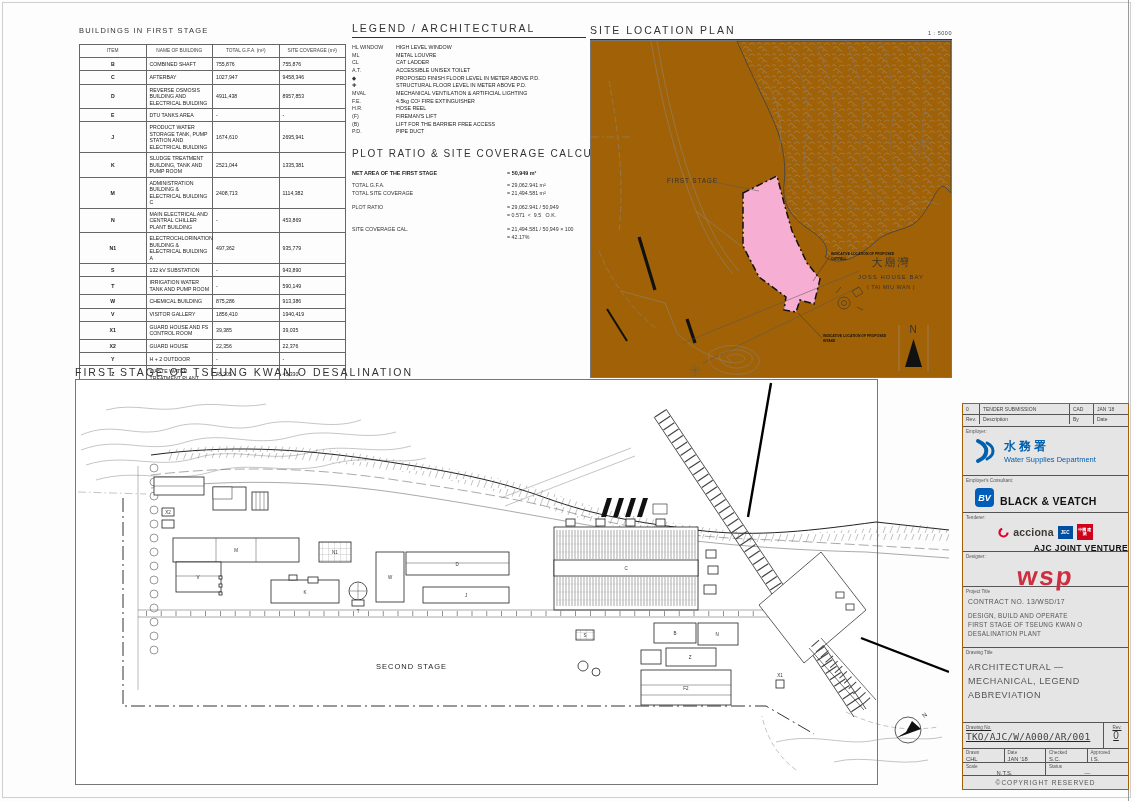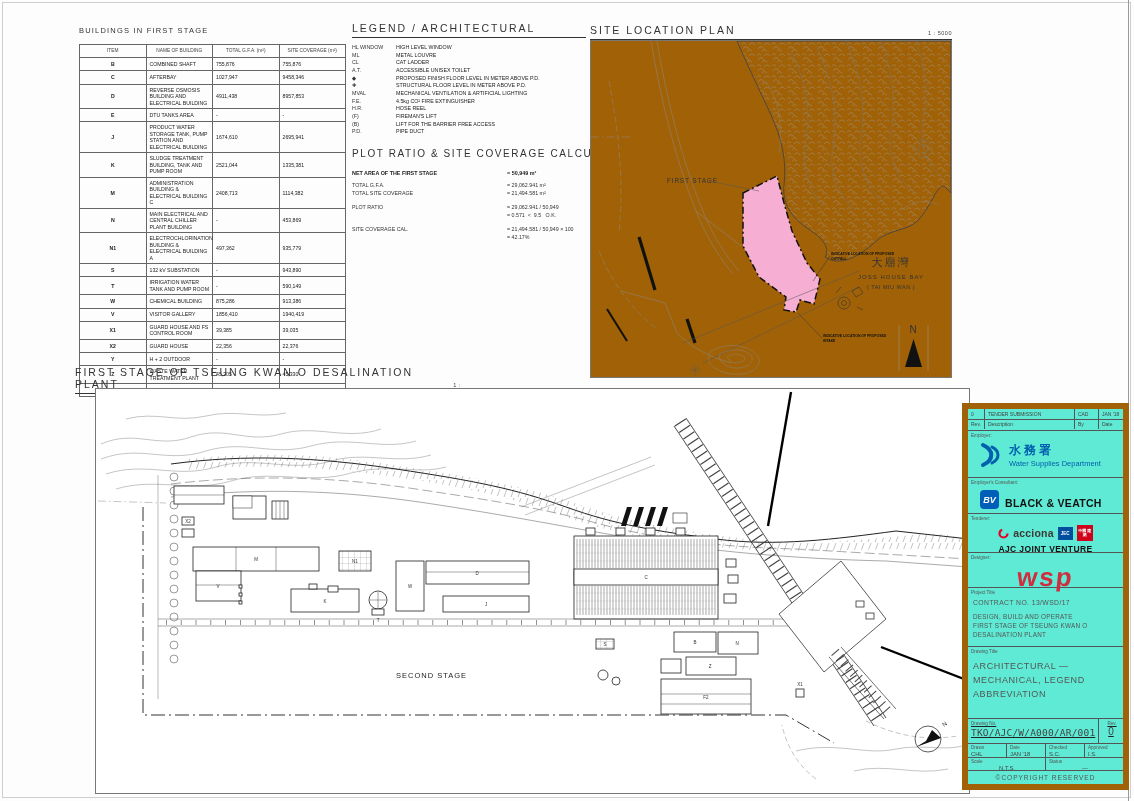--- a/index.html
+++ b/index.html
@@ -38,44 +38,44 @@
 
   
   .siteloc-head { position:absolute; left:590px; top:24px; width:362px; border-bottom:1.3px solid #333; padding-bottom:3px; display:flex; justify-content:space-between; align-items:flex-end;gap:16px; }
   .siteloc-title { font-size:10.5px; letter-spacing:2px; color:#333; }
   .scale-note { font-size:5.5px; color:#444; letter-spacing:0.5px; }
   .siteloc-box { position:absolute; left:590px; top:40px; width:362px; height:338px; border:1px solid #777; background:#a16207; }
 
   
   .mainplan-head { position:absolute; left:75px; top:366px; width:400px; display:flex; align-items:flex-end; gap:28px; }
   .mainplan-title { font-size:10.5px; letter-spacing:2px; color:#333; border-bottom:1.3px solid #333; padding-bottom:3px; }
-  .mainplan-box { position:absolute; left:75px; top:388px; width:875px; height:406px; border:1px solid #777; background:#fff;margin-left:20px; }
+  .mainplan-box { position:absolute; left:75px; top:379px; width:803px; height:406px; border:1px solid #777; background:#fff; }
 
   svg text { font-family:"Liberation Sans",sans-serif; }
 
   
-  .tblock { position:absolute; left:962px; top:403px; width:167px; height:387px; border:6px solid #a16207; background:#5eead4; display:flex; flex-direction:column; font-size:5px; }
+  .tblock { position:absolute; left:962px; top:403px; width:167px; height:387px; border:1px solid #a16207; background:#e5e5e5; display:flex; flex-direction:column; font-size:5px; }
   .right-edge { position:absolute; left:1128px; top:0; width:1px; height:801px; background:#999; }
   .tb-sec { border-bottom:1px solid #555; position:relative; }
   .tb-lab { font-size:4.6px; color:#555; padding:2px 0 0 3px; }
   .rev-table { width:100%; border-collapse:collapse; }
   .rev-table td { border-right:1px solid #555; border-bottom:1px solid #555; font-size:5px; color:#444; padding:1.5px 3px; height:10px; }
   .rev-table tr:last-child td { border-bottom:none; }
   .rev-table td:last-child { border-right:none; }
   .wsd-row { display:flex; align-items:center; gap:5px; padding:4px 6px 2px 10px; }
   .wsd-cn { color:#0060ae; font-size:12px; font-weight:bold; letter-spacing:3px; }
   .wsd-en { color:#0060ae; font-size:7.5px; }
   .bv-row { display:flex; align-items:flex-end; gap:6px; padding:5px 4px 2px 12px; }
   .bv-text { font-size:10.5px; font-weight:bold; color:#111; letter-spacing:0.3px; }
   .ajc-row { display:flex; align-items:center; justify-content:center; gap:4px; padding-top:4px; }
   .acciona { font-size:10.5px; font-weight:bold; color:#3d3935; letter-spacing:0.2px; }
   .box-logo { display:inline-flex; align-items:center; justify-content:center; color:#fff; font-weight:bold; }
   .jec { width:15px; height:13px; background:#004f9f; font-size:4.5px; }
   .cscec { width:16px; height:16px; background:#d0021b; font-size:4px; line-height:1.1; text-align:center; }
-  .ajc-name { text-align:center; font-weight:bold; font-size:8.5px; letter-spacing:0.4px; color:#111; margin-top:3px; }
+  .ajc-name { text-align:right; font-weight:bold; font-size:8.5px; letter-spacing:0.4px; color:#111; margin-top:3px; }
   .wsp { text-align:center; font-size:26px; font-weight:bold; color:#cf2e40; transform:skewX(-6deg); letter-spacing:2px; margin-top:2px; }
   .proj-body { padding:4px 5px; color:#555; }
   .contract { font-size:6.8px; letter-spacing:0.4px; margin-bottom:6px; color:#555; }
   .proj-line { font-size:6.3px; letter-spacing:0.3px; line-height:1.45; }
   .dt-body { padding:6px 5px; color:#555; }
   .dt-line { font-size:9px; letter-spacing:0.6px; line-height:1.55; }
   .dno-sec { display:flex; }
   .dno-main { flex:1; border-right:1px solid #555; }
   .dno-val { font-family:"DejaVu Sans Mono",monospace; font-size:9.5px; color:#444; padding:1px 2px 2px 3px; letter-spacing:0.2px; }
   .dno-rev { width:24px; text-align:center; }

